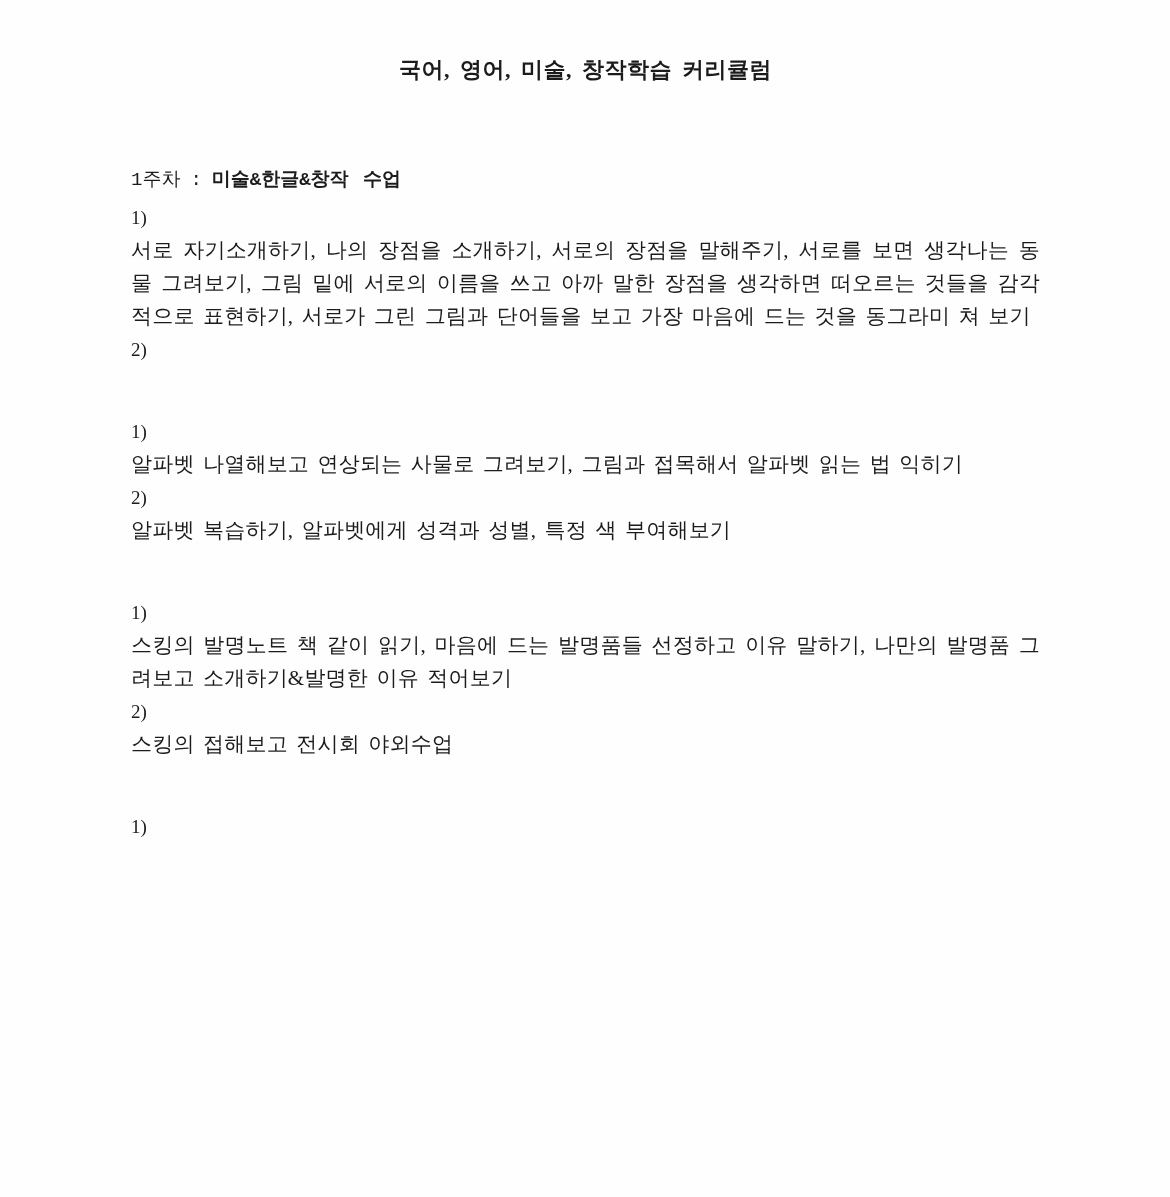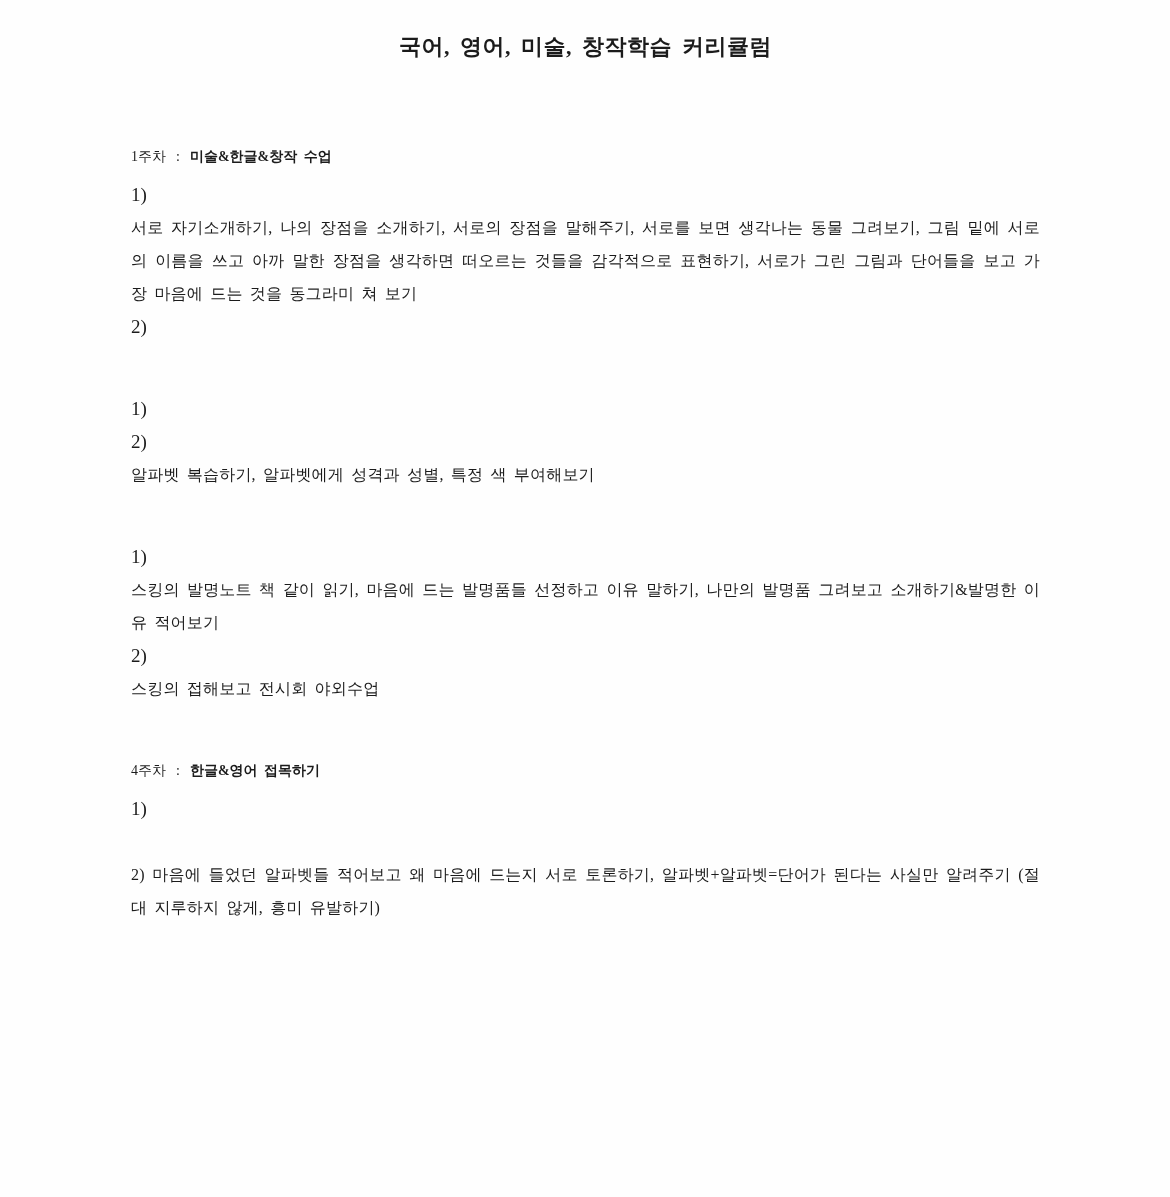--- a/index.html
+++ b/index.html
@@ -12,60 +12,61 @@
     width: 1170px;
     height: 1197px;
     margin: 0 auto;
     background: #fefefe;
     color: #1b1b1b;
     font-family: "Liberation Serif", "DejaVu Serif", serif;
     overflow: hidden;
     box-sizing: border-box;
   }
   .doc-title {
-    padding-top: 32px;
+    padding-top: 55px;
     margin: 0 130px 0 131px;
     text-align: center;
     font-size: 22px;
     line-height: 30px;
     font-weight: 700;
     letter-spacing: 0.5px;
     word-spacing: 4px;
   }
   .content {
     margin: 0 130px 0 131px;
   }
   .section {
     margin-top: 49px;
   }
   .section.first {
     margin-top: 78px;
   }
   .sec-heading {
     margin: 0 0 4px 0;
-    font-size: 14px;
+    font-size: 19px;
     line-height: 34px;
     font-weight: 400;
     word-spacing: 3px;
+    font-family: Liberation Mono, monospace;
   }
   .sec-heading .sep {
     display: inline-block;
     margin: 0 10px;
   }
   .sec-heading .topic {
     font-weight: 700;
   }
   .item-marker {
     font-size: 19px;
     line-height: 33px;
     min-height: 33px;
   }
   .item-text {
     margin: 0;
-    font-size: 16px;
+    font-size: 21px;
     line-height: 33px;
     text-align: justify;
     word-spacing: 3px;
     letter-spacing: 0.2px;
   }
 </style>
 </head>
 <body>
 
 <div class="page">
@@ -81,43 +82,42 @@
         <p class="item-text">서로 자기소개하기, 나의 장점을 소개하기, 서로의 장점을 말해주기, 서로를 보면 생각나는 동물 그려보기, 그림 밑에 서로의 이름을 쓰고 아까 말한 장점을 생각하면 떠오르는 것들을 감각적으로 표현하기, 서로가 그린 그림과 단어들을 보고 가장 마음에 드는 것을 동그라미 쳐 보기</p>
       </div>
       <div class="item">
         <div class="item-marker">2)</div>
       </div>
     </div>
 
     <div class="section">
       <div class="item">
         <div class="item-marker">1)</div>
+        <p class="item-text">알파벳 나열해보고 연상되는 사물로 그려보기, 그림과 접목해서 알파벳 읽는 법 익히기</p>
       </div>
       <div class="item">
         <div class="item-marker">2)</div>
         <p class="item-text">알파벳 복습하기, 알파벳에게 성격과 성별, 특정 색 부여해보기</p>
       </div>
     </div>
 
     <div class="section">
       <div class="item">
         <div class="item-marker">1)</div>
         <p class="item-text">스킹의 발명노트 책 같이 읽기, 마음에 드는 발명품들 선정하고 이유 말하기, 나만의 발명품 그려보고 소개하기&amp;발명한 이유 적어보기</p>
       </div>
       <div class="item">
         <div class="item-marker">2)</div>
         <p class="item-text">스킹의 접해보고 전시회 야외수업</p>
       </div>
     </div>
 
     <div class="section">
-      <h2 class="sec-heading"><span>4주차</span><span class="sep">:</span><span class="topic">한글&amp;영어 접목하기</span></h2>
       <div class="item">
         <div class="item-marker">1)</div>
       </div>
       <div class="item">
         <div class="item-marker"></div>
-        <p class="item-text">2) 마음에 들었던 알파벳들 적어보고 왜 마음에 드는지 서로 토론하기, 알파벳+알파벳=단어가 된다는 사실만 알려주기 (절대 지루하지 않게, 흥미 유발하기)</p>
       </div>
     </div>
 
   </div>
 </div>
 
 </body></html>

